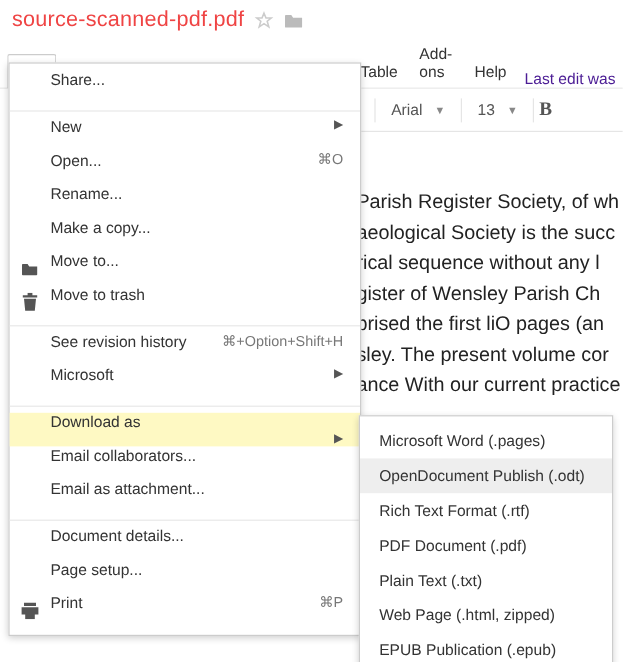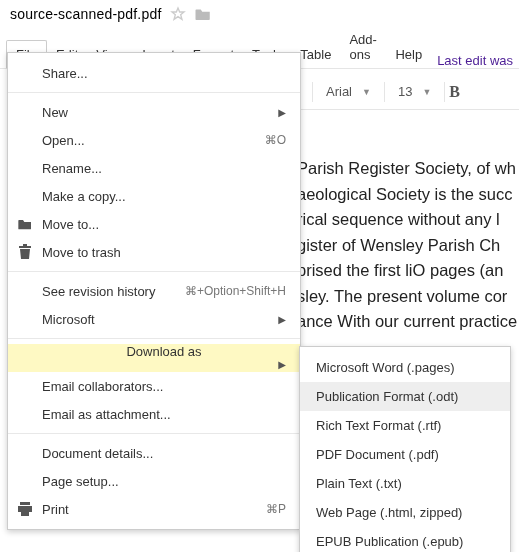--- a/index.html
+++ b/index.html
@@ -1,33 +1,33 @@
 <!DOCTYPE html>
 <html><head>
 <meta charset="utf-8">
 <style>
   * { box-sizing: border-box; margin: 0; padding: 0; }
   body { font-family: Arial, Helvetica, sans-serif; font-size: 13px; color: #333; background: #fff; width: 519px; height: 552px; overflow: hidden; position: relative; }
   .titlebar { display: flex; align-items: center; gap: 8px; padding: 6px 10px 4px 10px; }
-  .doc-title { font-size: 14px; color: #000000; letter-spacing: 0.2px; }
+  .doc-title { font-size: 18px; color: #ef4444; letter-spacing: 0.2px; }
   .star-icon svg, .folder-icon svg { display: block; }
   .menubar { display: flex; align-items: flex-end; gap: 0; padding: 0 6px; border-bottom: 1px solid #e5e5e5; font-size: 13px; }
   .menu-item { padding: 6px 9px; color: #333; cursor: pointer; }
   .menu-item.active { background: #fff; border: 1px solid #ccc; border-bottom: 1px solid #fff; border-radius: 2px 2px 0 0; position: relative; top: 1px; }
   .last-edit { color: #4c1d95; margin-left: 6px; white-space: nowrap; }
   .toolbar { display: flex; align-items: center; height: 36px; border-bottom: 1px solid #e5e5e5; padding: 0 8px; gap: 0; font-size: 13px; color: #555; }
   .tb-sep { width: 1px; height: 20px; background: #e5e5e5; margin: 0 4px; }
   .tb-select { display: flex; align-items: center; gap: 10px; padding: 2px 8px; border: 1px solid transparent; border-radius: 2px; }
   .chev { color: #888; font-size: 9px; }
   .bold { font-weight: bold; font-family: "Times New Roman", serif; font-size: 16px; }
   .doc-area { position: absolute; left: 0; right: 0; top: 74px; bottom: 0; background: #fff; }
   .doc-text { position: absolute; left: 297px; top: 82px; right: -40px; font-family: Arial, sans-serif; font-size: 16.5px; line-height: 1.55; color: #222; }
   .doc-text .bold-line { font-weight: bold; margin-top: 10px; }
   .dropdown { position: absolute; left: 7px; top: 52px; width: 294px; background: #fff; border: 1px solid #ccc; box-shadow: 0 2px 6px rgba(0,0,0,0.2); padding: 6px 0; z-index: 10; }
-  .dd-item { display: flex; align-items: center; height: 28px; padding: 0 14px 0 34px; position: relative; font-size: 13px; color: #333; cursor: pointer; }
+  .dd-item { display: flex; height: 28px; padding: 0 14px 0 34px; position: relative; font-size: 13px; color: #333; cursor: pointer; }
   .dd-item:hover, .dd-item.hover { background: #fef9c3; flex-direction: column; }
   .dd-item .shortcut { margin-left: auto; color: #777; font-size: 12px; }
   .dd-item .sub-arrow { margin-left: auto; color: #555; font-size: 10px; }
   .dd-sep { height: 1px; background: #e8e8e8; margin: 5px 0; }
   .dd-icon { position: absolute; left: 9px; top: 50%; transform: translateY(-50%); width: 16px; height: 16px; display: flex; align-items: center; justify-content: center; color: #555; }
   .submenu { position: absolute; left: 299px; top: 346px; width: 212px; background: #fff; border: 1px solid #ccc; box-shadow: 0 2px 6px rgba(0,0,0,0.2); padding: 6px 0; z-index: 11; }
   .sub-item { height: 29px; display: flex; align-items: center; padding: 0 16px; font-size: 13px; color: #333; cursor: pointer; }
   .sub-item.hover { background: #eee; }
 </style>
 </head>
@@ -156,19 +156,19 @@
           <path fill="#555" d="M3 0h10v3H3zM1 4h14v6h-3v4H4v-4H1zM5 9h6v4H5z"></path>
         </svg>
       </span>
     <span>Print</span>
       <span class="shortcut">⌘P</span>
   </div>
 </div>
 
 <div class="submenu">
   <div class="sub-item">Microsoft Word (.pages)</div>
-  <div class="sub-item hover">Publication Format (.odt)</div>
+  <div class="sub-item hover">OpenDocument Publish (.odt)</div>
   <div class="sub-item">Rich Text Format (.rtf)</div>
   <div class="sub-item">PDF Document (.pdf)</div>
   <div class="sub-item">Plain Text (.txt)</div>
   <div class="sub-item">Web Page (.html, zipped)</div>
   <div class="sub-item">EPUB Publication (.epub)</div>
 </div>
 
 </body></html>

